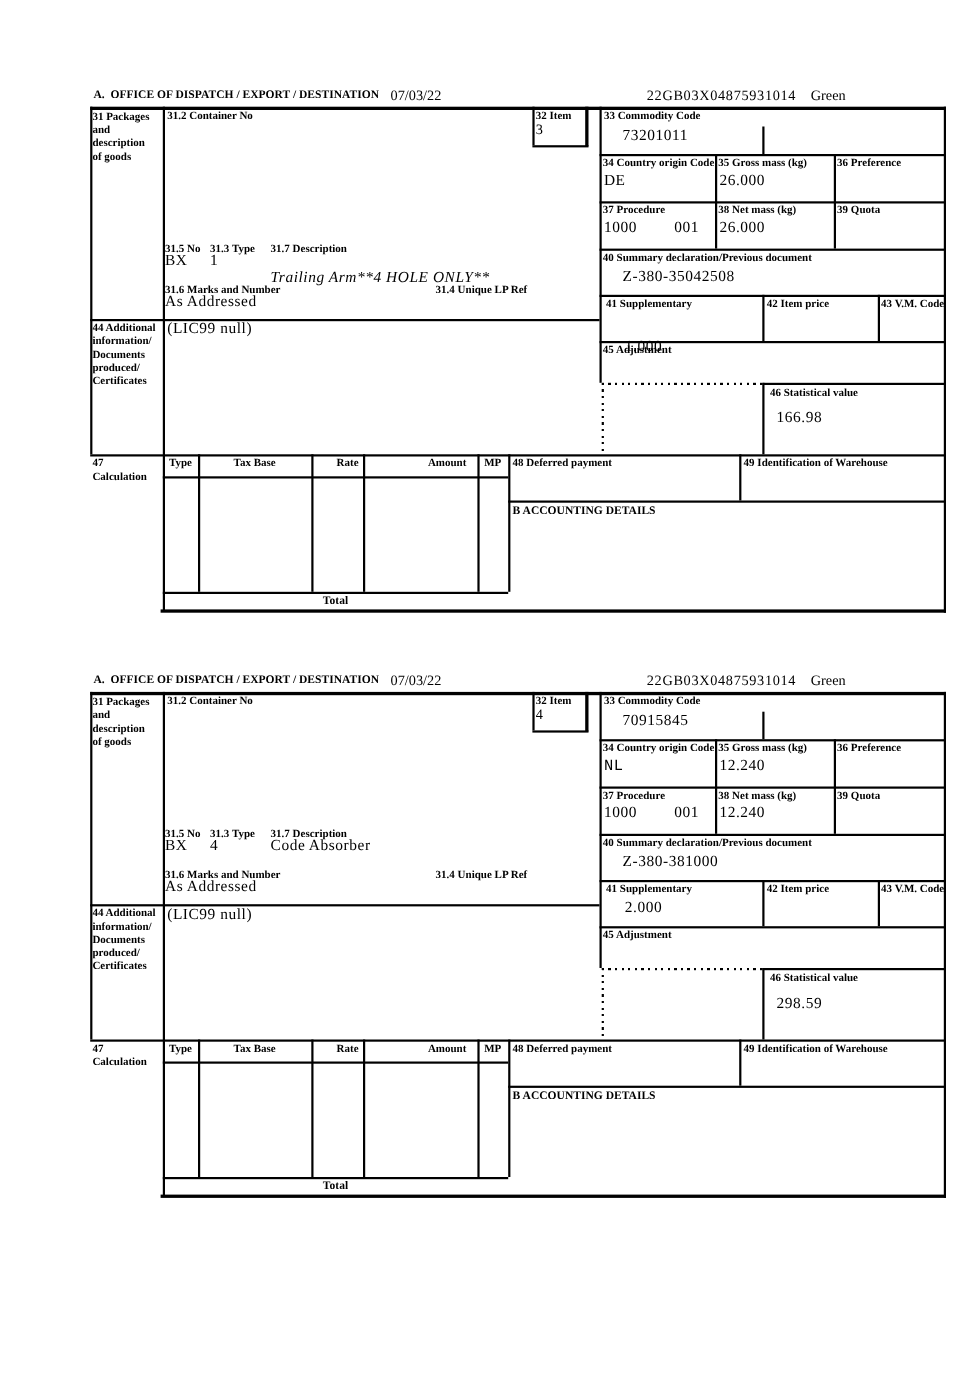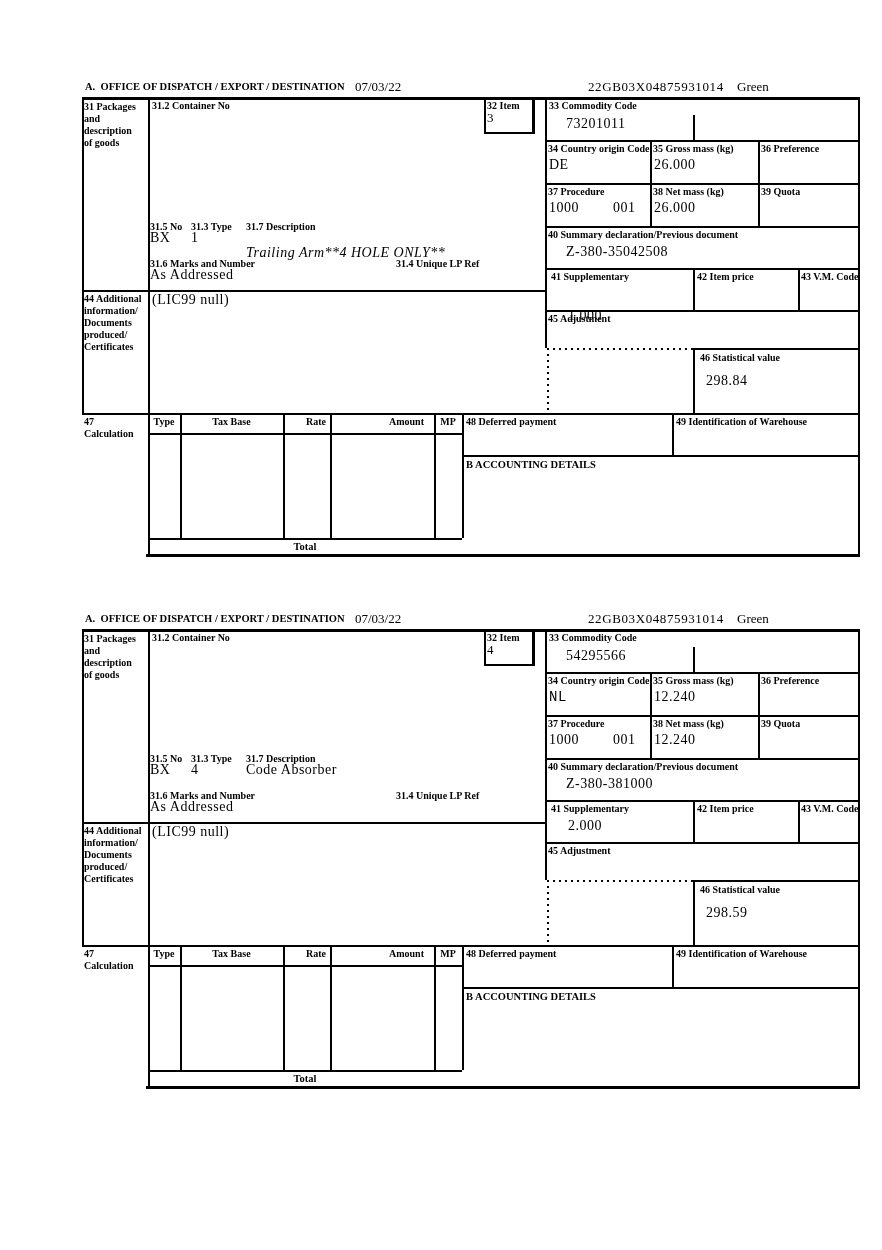--- a/index.html
+++ b/index.html
@@ -112,21 +112,21 @@
       <div class="val" style="left:484px;top:147px;">Z-380-35042508</div>
 
       <div class="lbl" style="left:469px;top:174px;">41 Supplementary</div>
       <div class="val" style="left:486px;top:199px;margin-top:12px;">1.000</div>
       <div class="lbl" style="left:615px;top:174px;">42 Item price</div>
       <div class="lbl" style="left:719px;top:174px;">43 V.M. Code</div>
 
       <div class="lbl" style="left:466px;top:216px;">45 Adjustment</div>
 
       <div class="lbl" style="left:618px;top:255px;">46 Statistical value</div>
-      <div class="val" style="left:624px;top:276px;">298.84</div>
+      <div class="val" style="left:624px;top:276px;">166.98</div>
 
       <div class="thc c" style="left:66px;width:32px;">Type</div>
       <div class="thc c" style="left:98px;width:103px;">Tax Base</div>
       <div class="thc r" style="left:201px;width:43px;">Rate</div>
       <div class="thc r" style="left:248px;width:94px;">Amount</div>
       <div class="thc c" style="left:352px;width:28px;">MP</div>
 
       <div class="lbl" style="left:384px;top:319px;">48 Deferred payment</div>
       <div class="lbl" style="left:594px;top:319px;">49 Identification of Warehouse</div>
       <div class="lbl" style="left:384px;top:362px;font-size:10.5px;">B ACCOUNTING DETAILS</div>
@@ -193,21 +193,21 @@
       <div class="val" style="left:68px;top:133px;">BX</div>
       <div class="val" style="left:109px;top:133px;">4</div>
       <div class="val" style="left:164px;top:133px;">Code Absorber</div>
       <div class="lbl" style="left:68px;top:161px;">31.6 Marks and Number</div>
       <div class="lbl" style="left:314px;top:161px;">31.4 Unique LP Ref</div>
       <div class="val" style="left:68px;top:170px;">As Addressed</div>
 
       <div class="val" style="left:70px;top:195px;">(LIC99 null)</div>
 
       <div class="lbl" style="left:467px;top:3px;">33 Commodity Code</div>
-      <div class="val" style="left:484px;top:19px;">54295566</div>
+      <div class="val" style="left:484px;top:19px;">70915845</div>
 
       <div class="lbl" style="left:466px;top:46px;">34 Country origin Code</div>
       <div class="val" style="left:467px;top:60px;font-family:Liberation Mono, monospace;">NL</div>
       <div class="lbl" style="left:571px;top:46px;">35 Gross mass (kg)</div>
       <div class="val" style="left:572px;top:60px;">12.240</div>
       <div class="lbl" style="left:679px;top:46px;">36 Preference</div>
 
       <div class="lbl" style="left:466px;top:89px;">37 Procedure</div>
       <div class="val" style="left:467px;top:103px;">1000</div>
       <div class="val" style="left:531px;top:103px;">001</div>

